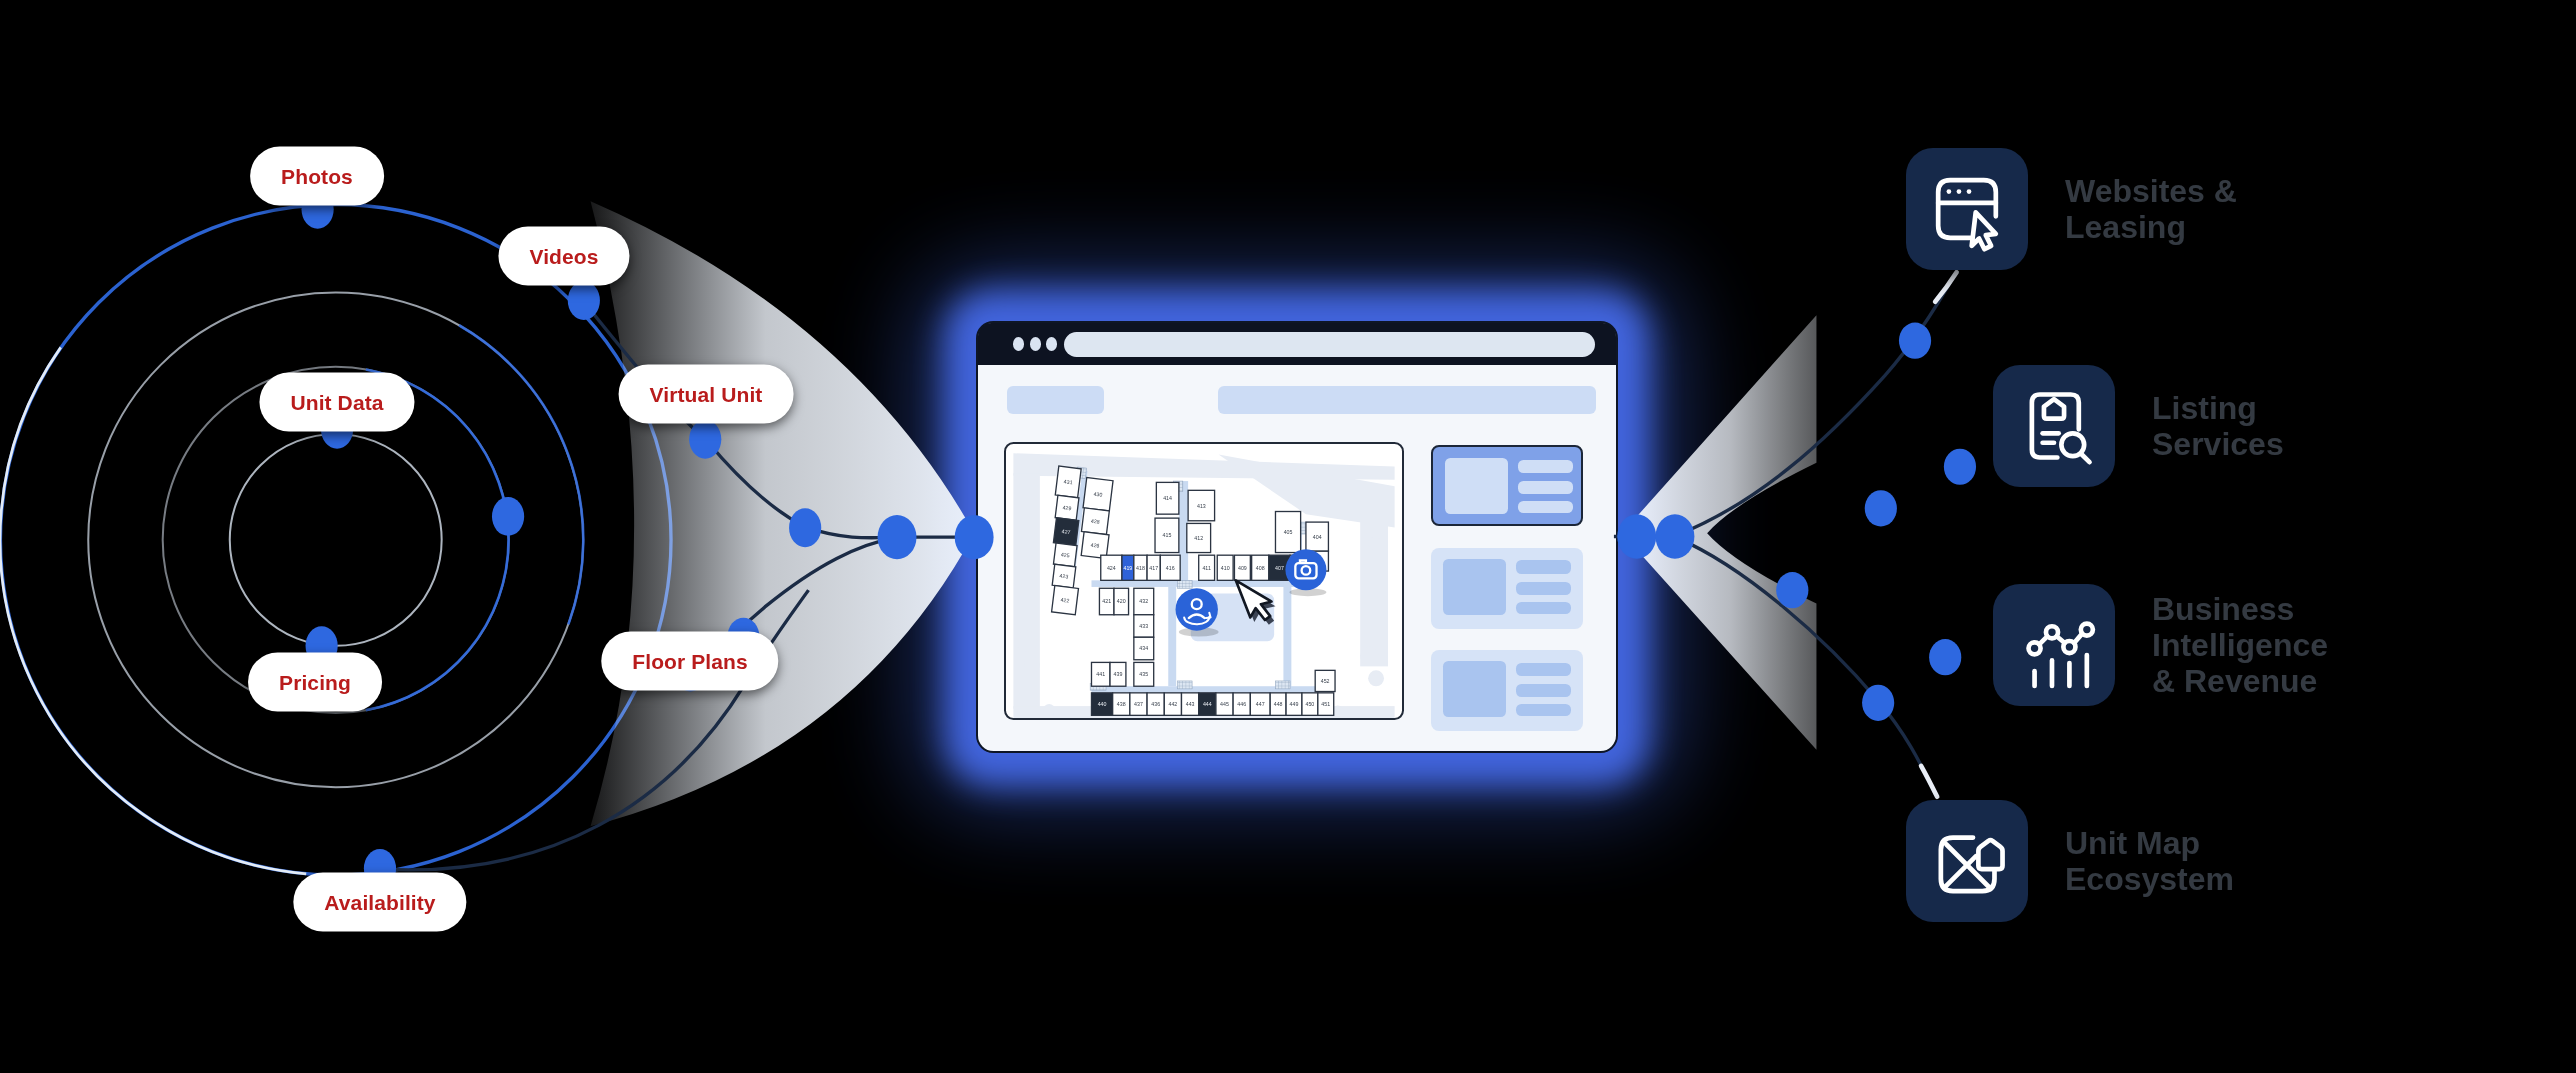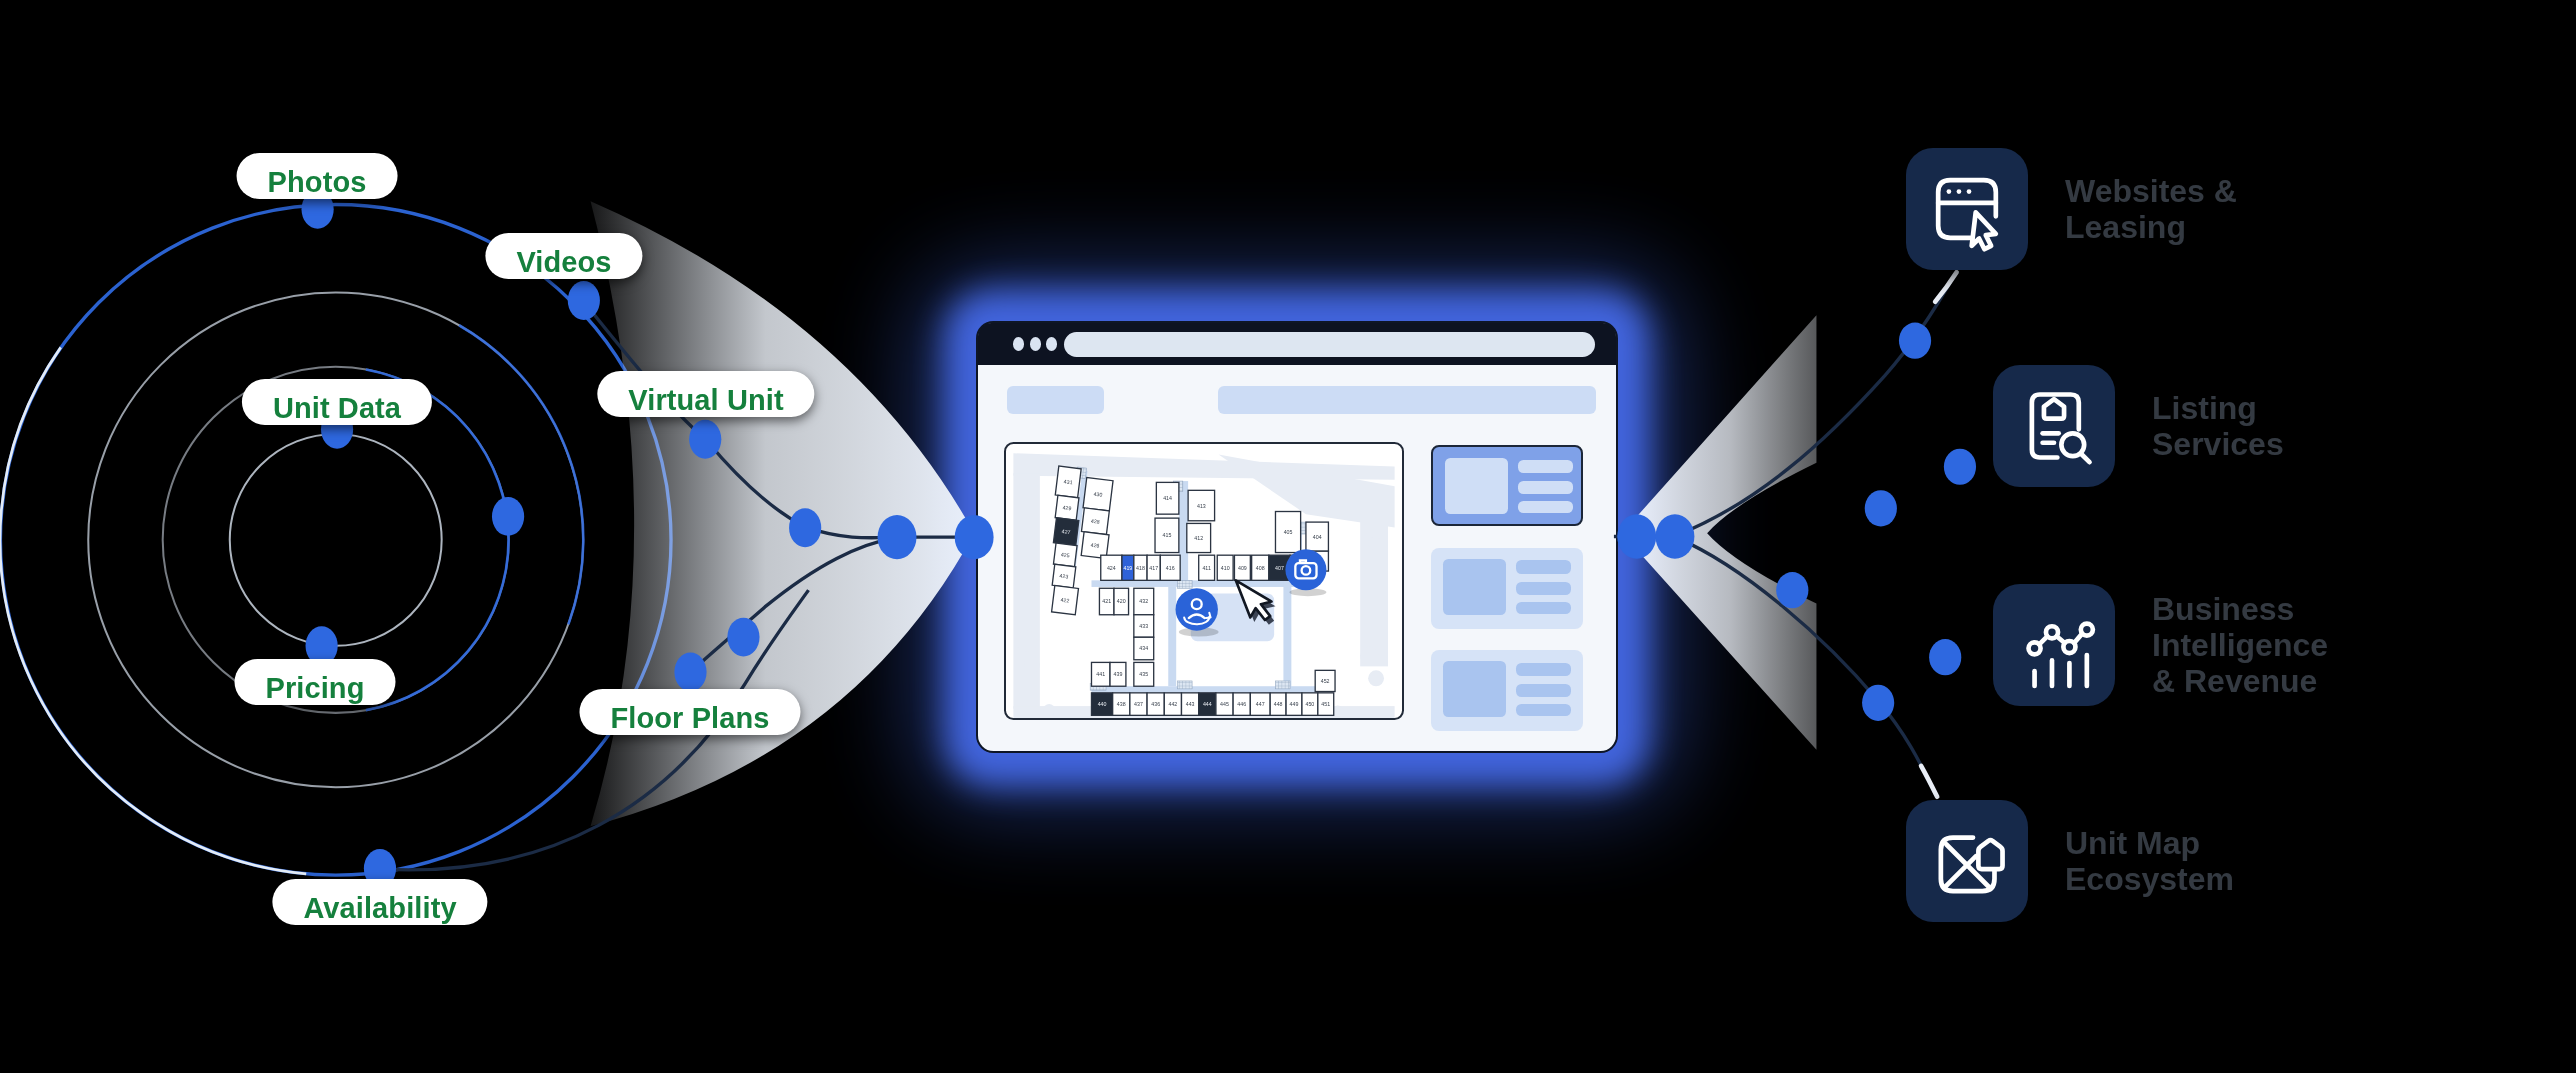--- a/index.html
+++ b/index.html
@@ -6,27 +6,27 @@
   #stage{position:relative;width:2576px;height:1073px;background:#000;overflow:hidden;
          font-family:"Liberation Sans",sans-serif;}
   
   .glowA{position:absolute;left:945px;top:290px;width:704px;height:496px;border-radius:47px;
          background:#4468e4;filter:blur(16px);opacity:.95;z-index:1;}
   .glowB{position:absolute;left:914px;top:267px;width:766px;height:542px;border-radius:74px;
          background:#3c62d8;filter:blur(47px);opacity:.45;z-index:1;}
   
   #connect{position:absolute;left:0;top:0;z-index:4;pointer-events:none;}
   
-  .pill{position:absolute;transform:translate(-50%,-50%);background:#fff;color:#15803d;
-        font-size:29px;font-weight:700;letter-spacing:0.1px;height:46px;line-height:59px;
+  .pill{position:absolute;transform:translate(-50%,-50%);background:#fff;color:#b91c1c;
+        font-size:21px;font-weight:700;letter-spacing:0.1px;height:59px;line-height:59px;
         padding:0 31px;border-radius:31px;white-space:nowrap;z-index:5;
         box-shadow:0 4px 10.7px rgba(0,0,0,.55);}
   .p1{left:317px;top:176px}.p2{left:564px;top:256px}.p3{left:337px;top:402px}
   .p4{left:706px;top:394px}.p5{left:511px;top:560px}.p6{left:315px;top:682px}
-  .p7{left:690px;top:712px}.p8{left:380px;top:902px}
+  .p7{left:690px;top:661px}.p8{left:380px;top:902px}
   
   .browser{position:absolute;left:976px;top:321px;width:642px;height:432px;z-index:2;
            background:#f4f7fb;border:2.7px solid #0e1626;border-radius:17.4px;box-sizing:border-box;}
   .btop{position:absolute;left:0;top:0;width:100%;height:42px;background:#0d1321;
         border-radius:13.4px 13.4px 0 0;}
   .tdot{position:absolute;top:14px;width:11.4px;height:14px;border-radius:50%;background:#d9e3f1;}
   .td1{left:35px}.td2{left:52px}.td3{left:68px}
   .urlbar{position:absolute;left:86px;top:8.7px;width:531px;height:25px;border-radius:12.7px;
           background:#dde6f1;}
   .ph{position:absolute;background:#ccdcf5;border-radius:6px;height:28px;top:63px;}

